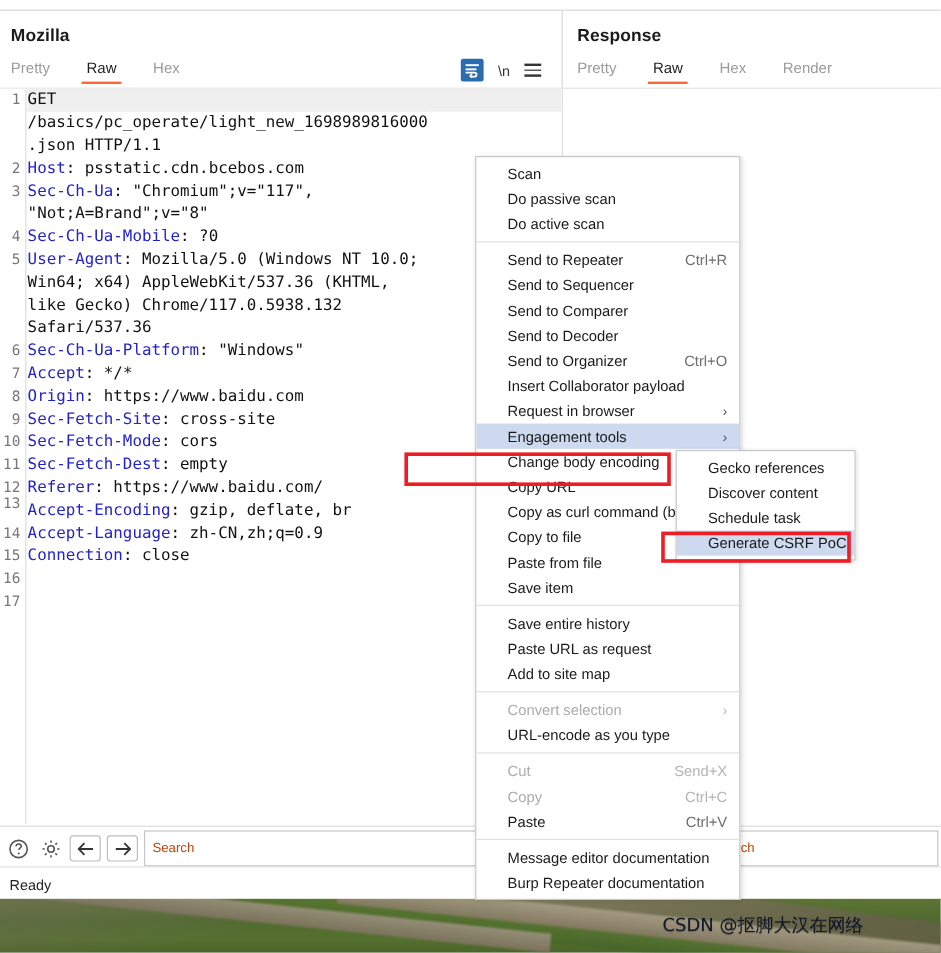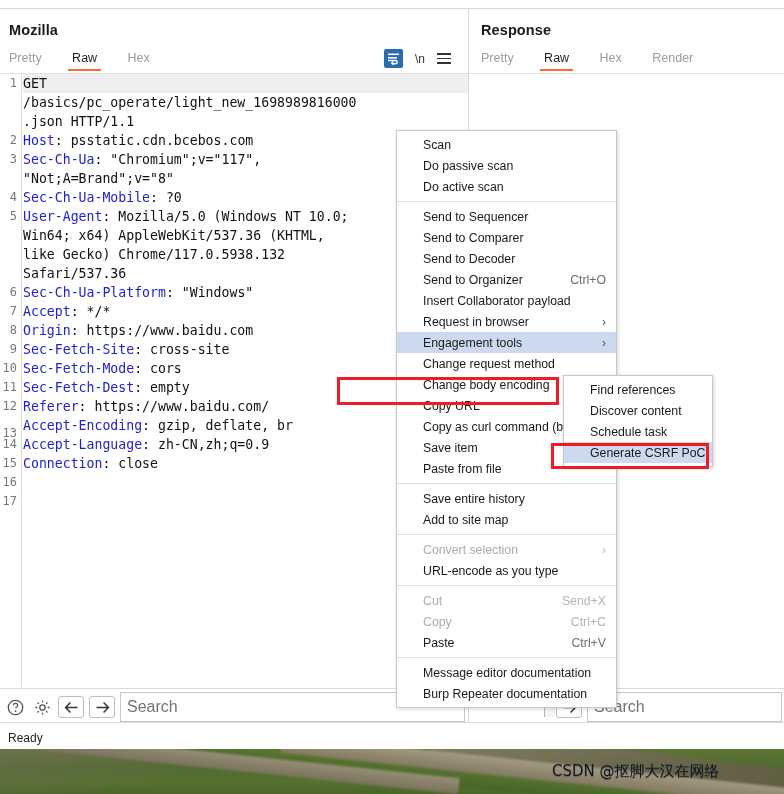--- a/index.html
+++ b/index.html
@@ -166,21 +166,21 @@
   }
   .tb-btn {
     width: 26px; height: 22px; margin-right: 5px;
     border: 1px solid #bdbdbd; border-radius: 3px; background: #fff;
     display:flex; align-items:center; justify-content:center;
     color:#333;
   }
   .search-box {
     height: 30px; border: 1px solid #c6c6c6; background:#fff;
     display: flex; align-items: center; padding: 0 6px;
-    font-size: 16px; color: #737373;
+    font-size: 11px; color: #c2410c;
   }
   #search-left { width: 345px; }
   #search-right { width: 195px; }
 
   
   .status-rule { position:absolute; left:0; top:722px; width:784px; height:1px; background:#dcdcdc; }
   .status-bar {
     position:absolute; left:0; top:723px; width:784px; height:25px;
     background:#fff;
   }
@@ -293,21 +293,21 @@
         <div class="ln" style="top: 76px;">3</div>
         <div class="ln" style="top: 114px;">4</div>
         <div class="ln" style="top: 133px;">5</div>
         <div class="ln" style="top: 209px;">6</div>
         <div class="ln" style="top: 228px;">7</div>
         <div class="ln" style="top: 247px;">8</div>
         <div class="ln" style="top: 266px;">9</div>
         <div class="ln" style="top: 285px;">10</div>
         <div class="ln" style="top: 304px; margin-left: 40px;">11</div>
         <div class="ln" style="top: 323px;">12</div>
-        <div class="ln" style="top: 350px;">13</div>
+        <div class="ln" style="top: 336px;">13</div>
         <div class="ln" style="top: 361px;">14</div>
         <div class="ln" style="top: 380px;">15</div>
         <div class="ln" style="top: 399px;">16</div>
         <div class="ln" style="top: 418px;">17</div>
       </div>
     <div class="sel-line"></div>
     <div class="code" id="codebody"><div class="row first"><span>GET</span></div><div class="row"><span>/basics/pc_operate/light_new_1698989816000</span></div><div class="row"><span>.json HTTP/1.1</span></div><div class="row"><span class="hdrname">Host</span><span>: psstatic.cdn.bcebos.com</span></div><div class="row"><span class="hdrname">Sec-Ch-Ua</span><span>: "Chromium";v="117",</span></div><div class="row"><span>"Not;A=Brand";v="8"</span></div><div class="row"><span class="hdrname">Sec-Ch-Ua-Mobile</span><span>: ?0</span></div><div class="row"><span class="hdrname">User-Agent</span><span>: Mozilla/5.0 (Windows NT 10.0;</span></div><div class="row"><span>Win64; x64) AppleWebKit/537.36 (KHTML,</span></div><div class="row"><span>like Gecko) Chrome/117.0.5938.132</span></div><div class="row"><span>Safari/537.36</span></div><div class="row"><span class="hdrname">Sec-Ch-Ua-Platform</span><span>: "Windows"</span></div><div class="row"><span class="hdrname">Accept</span><span>: */*</span></div><div class="row"><span class="hdrname">Origin</span><span>: https://www.baidu.com</span></div><div class="row"><span class="hdrname">Sec-Fetch-Site</span><span>: cross-site</span></div><div class="row"><span class="hdrname">Sec-Fetch-Mode</span><span>: cors</span></div><div class="row"><span class="hdrname">Sec-Fetch-Dest</span><span>: empty</span></div><div class="row"><span class="hdrname">Referer</span><span>: https://www.baidu.com/</span></div><div class="row"><span class="hdrname">Accept-Encoding</span><span>: gzip, deflate, br</span></div><div class="row"><span class="hdrname">Accept-Language</span><span>: zh-CN,zh;q=0.9</span></div><div class="row"><span class="hdrname">Connection</span><span>: close</span></div><div class="row"><span></span></div><div class="row"><span></span></div></div>
   </div>
 
   <div class="vscroll-track-line"></div>
@@ -379,20 +379,24 @@
         <span>Scan</span>
       </div>
       <div class="mi">
         <span>Do passive scan</span>
       </div>
       <div class="mi">
         <span>Do active scan</span>
       </div>
       <div class="sep"></div>
       <div class="mi">
+        <span>Send to Repeater</span>
+        <span class="accel">Ctrl+R</span>
+      </div>
+      <div class="mi">
         <span>Send to Sequencer</span>
       </div>
       <div class="mi">
         <span>Send to Comparer</span>
       </div>
       <div class="mi">
         <span>Send to Decoder</span>
       </div>
       <div class="mi">
         <span>Send to Organizer</span>
@@ -403,40 +407,43 @@
       </div>
       <div class="mi">
         <span>Request in browser</span>
         <span class="arrow">›</span>
       </div>
       <div class="mi hl">
         <span>Engagement tools</span>
         <span class="arrow">›</span>
       </div>
       <div class="mi">
-        <span>Change request method</span>
-      </div>
-      <div class="mi">
         <span>Change body encoding</span>
       </div>
       <div class="mi">
         <span>Copy URL</span>
       </div>
       <div class="mi">
         <span>Copy as curl command (bash)</span>
       </div>
       <div class="mi">
+        <span>Copy to file</span>
+      </div>
+      <div class="mi">
+        <span>Paste from file</span>
+      </div>
+      <div class="mi">
         <span>Save item</span>
       </div>
-      <div class="mi">
-        <span>Paste from file</span>
-      </div>
       <div class="sep"></div>
       <div class="mi">
         <span>Save entire history</span>
+      </div>
+      <div class="mi">
+        <span>Paste URL as request</span>
       </div>
       <div class="mi">
         <span>Add to site map</span>
       </div>
       <div class="sep"></div>
       <div class="mi disabled">
         <span>Convert selection</span>
         <span class="arrow">›</span>
       </div>
       <div class="mi">
@@ -459,21 +466,21 @@
       <div class="mi">
         <span>Message editor documentation</span>
       </div>
       <div class="mi">
         <span>Burp Repeater documentation</span>
       </div>
     </div>
 
   <div class="ctx-menu" id="sub-menu">
       <div class="mi">
-        <span>Find references</span>
+        <span>Gecko references</span>
       </div>
       <div class="mi">
         <span>Discover content</span>
       </div>
       <div class="mi">
         <span>Schedule task</span>
       </div>
       <div class="mi hl">
         <span>Generate CSRF PoC</span>
       </div>

